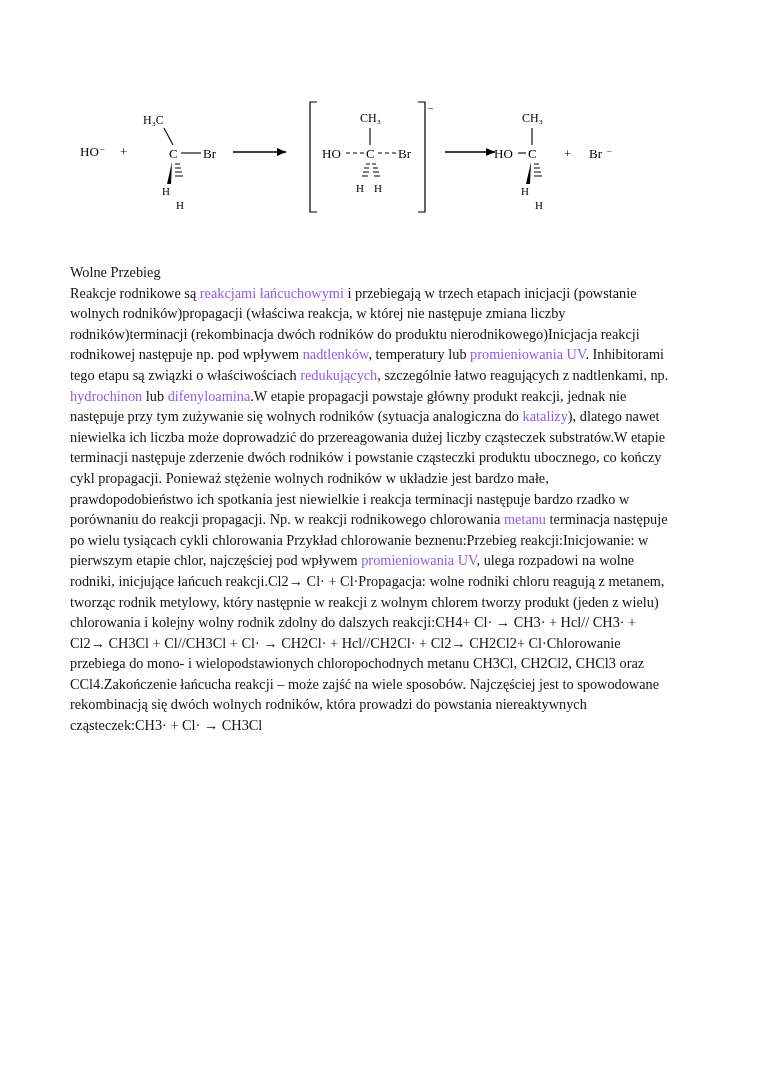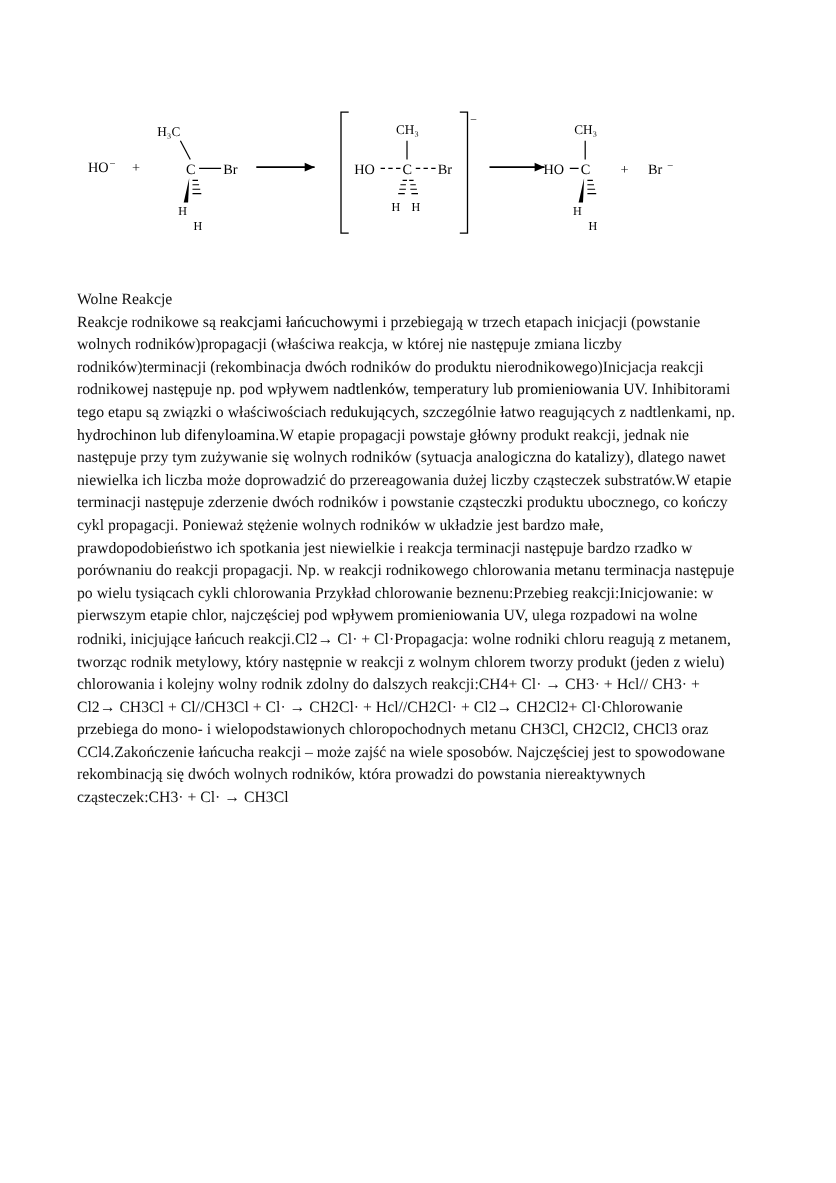--- a/index.html
+++ b/index.html
@@ -41,21 +41,21 @@
     width: 604px;
     font-size: 14.3px;
     line-height: 20.6px;
     text-align: left;
     color: #111111;
   }
   .article p {
     margin: 0;
   }
   .lnk {
-    color: #000000;
+    color: #8b5cf6;
   }
   .heading {
     font-size: 14.3px;
     line-height: 20.6px;
     margin: 0 0 0 0;
   }
 </style>
 </head>
 <body>
 
@@ -148,17 +148,17 @@
         <text x="465" y="117" font-size="11">H</text>
 
         <text x="494" y="66" font-size="13">+</text>
         <text x="519" y="66" font-size="13">Br</text>
         <text x="537" y="61" font-size="9">–</text>
       </g>
     </svg>
   </div>
 
   <div class="article">
-    <p class="heading">Wolne Reakcje</p>
+    <p class="heading">Wolne Przebieg</p>
     <p id="article-paragraph"><span>Reakcje rodnikowe są </span><span class="lnk">reakcjami łańcuchowymi</span><span> i przebiegają w trzech etapach inicjacji (powstanie wolnych rodników)propagacji (właściwa reakcja, w której nie następuje zmiana liczby rodników)terminacji (rekombinacja dwóch rodników do produktu nierodnikowego)Inicjacja reakcji rodnikowej następuje np. pod wpływem </span><span class="lnk">nadtlenków</span><span>, temperatury lub </span><span class="lnk">promieniowania UV</span><span>. Inhibitorami tego etapu są związki o właściwościach </span><span class="lnk">redukujących</span><span>, szczególnie łatwo reagujących z nadtlenkami, np. </span><span class="lnk">hydrochinon</span><span> lub </span><span class="lnk">difenyloamina</span><span>.W etapie propagacji powstaje główny produkt reakcji, jednak nie następuje przy tym zużywanie się wolnych rodników (sytuacja analogiczna do </span><span class="lnk">katalizy</span><span>), dlatego nawet niewielka ich liczba może doprowadzić do przereagowania dużej liczby cząsteczek substratów.W etapie terminacji następuje zderzenie dwóch rodników i powstanie cząsteczki produktu ubocznego, co kończy cykl propagacji. Ponieważ stężenie wolnych rodników w układzie jest bardzo małe, prawdopodobieństwo ich spotkania jest niewielkie i reakcja terminacji następuje bardzo rzadko w porównaniu do reakcji propagacji. Np. w reakcji rodnikowego chlorowania </span><span class="lnk">metanu</span><span> terminacja następuje po wielu tysiącach cykli chlorowania Przykład chlorowanie beznenu:Przebieg reakcji:Inicjowanie: w pierwszym etapie chlor, najczęściej pod wpływem </span><span class="lnk">promieniowania UV</span><span>, ulega rozpadowi na wolne rodniki, inicjujące łańcuch reakcji.Cl2→ Cl· + Cl·Propagacja: wolne rodniki chloru reagują z metanem, tworząc rodnik metylowy, który następnie w reakcji z wolnym chlorem tworzy produkt (jeden z wielu) chlorowania i kolejny wolny rodnik zdolny do dalszych reakcji:CH4+ Cl· → CH3· + Hcl// CH3· + Cl2→ CH3Cl + Cl//CH3Cl + Cl· → CH2Cl· + Hcl//CH2Cl· + Cl2→ CH2Cl2+ Cl·Chlorowanie przebiega do mono- i wielopodstawionych chloropochodnych metanu CH3Cl, CH2Cl2, CHCl3 oraz CCl4.Zakończenie łańcucha reakcji – może zajść na wiele sposobów. Najczęściej jest to spowodowane rekombinacją się dwóch wolnych rodników, która prowadzi do powstania niereaktywnych cząsteczek:CH3· + Cl· → CH3Cl</span></p>
   </div>
 
 </div>
 
 </body></html>

